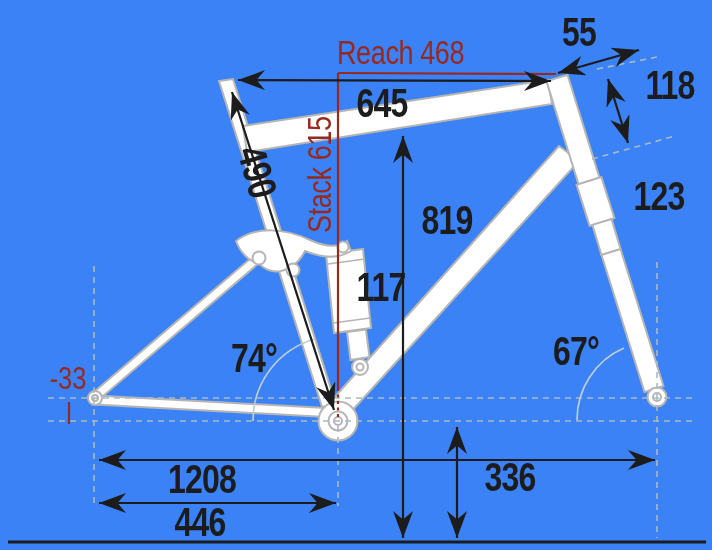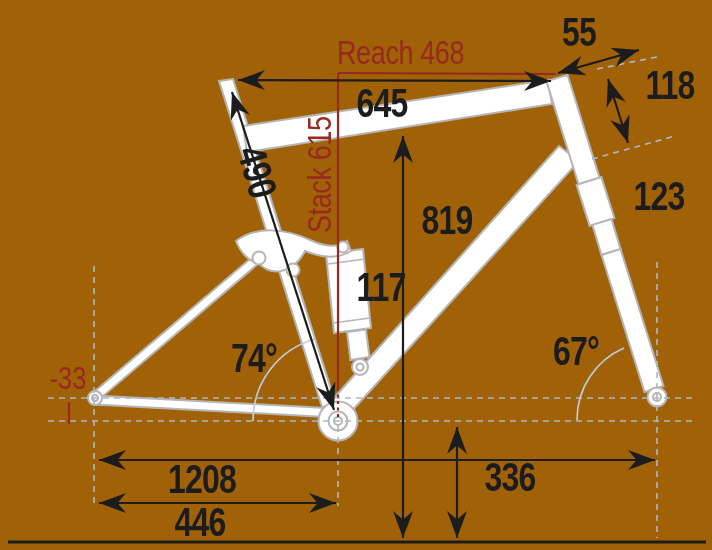--- a/index.html
+++ b/index.html
@@ -1,16 +1,16 @@
 <!DOCTYPE html>
 <html><head>
 <meta charset="utf-8">
 <style>
   html,body{margin:0;padding:0;background:#ffffff;}
-  .stage{width:712px;height:550px;position:relative;background:#a16207;overflow:hidden;}
+  .stage{width:712px;height:550px;position:relative;background:#3b82f6;overflow:hidden;}
   svg{display:block;}
   text{font-family:"Liberation Sans","DejaVu Sans",sans-serif;fill:#1c1c1c;}
   .num{font-size:40px;font-weight:bold;letter-spacing:-1px;}
   .red{fill:#97291e;font-size:33px;font-weight:normal;letter-spacing:-0.5px;}
   .rednum{fill:#97291e;font-size:31px;font-weight:normal;}
   .dim{stroke:#1c1c1c;stroke-width:2.2;fill:none;marker-start:url(#arr);marker-end:url(#arr);}
   .redline{stroke:#97291e;stroke-width:2.2;fill:none;}
   .guide{stroke:#a9bac4;stroke-width:1.6;stroke-dasharray:6 5;fill:none;}
   .arc{stroke:#bccdd6;stroke-width:1.7;fill:none;}
   .tube{stroke:#b5b5b5;stroke-width:2;fill:#ffffff;}

